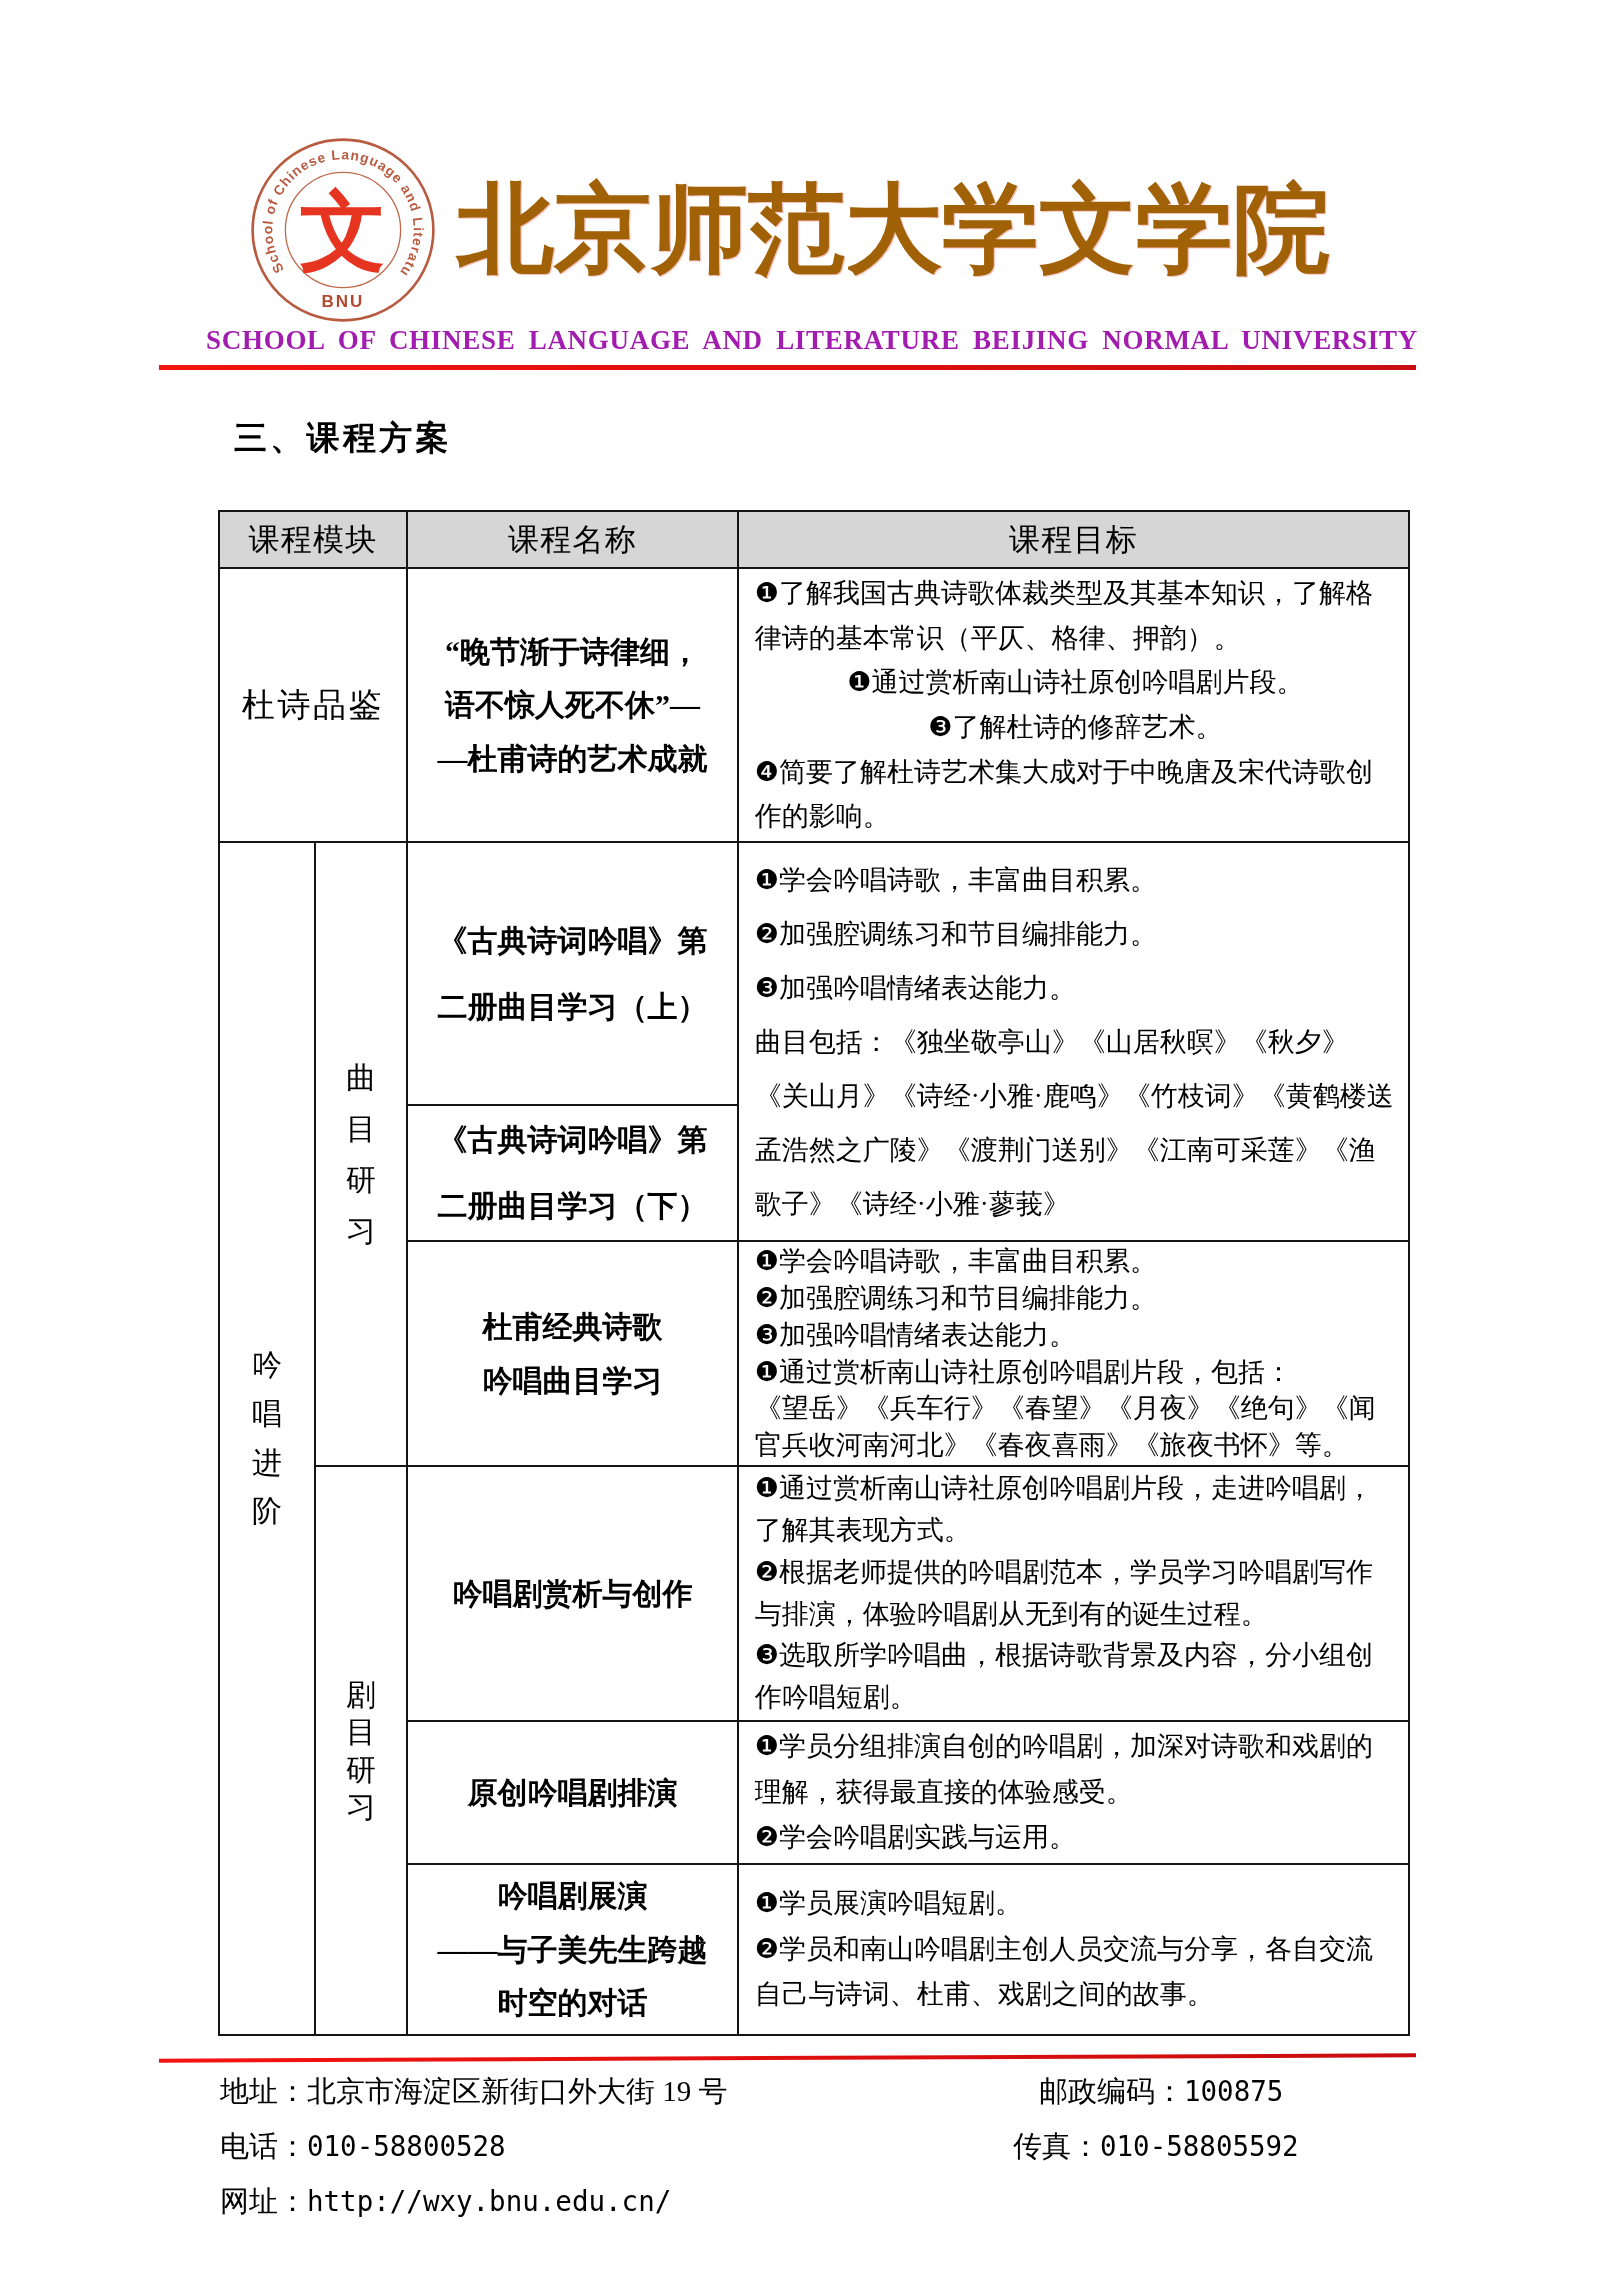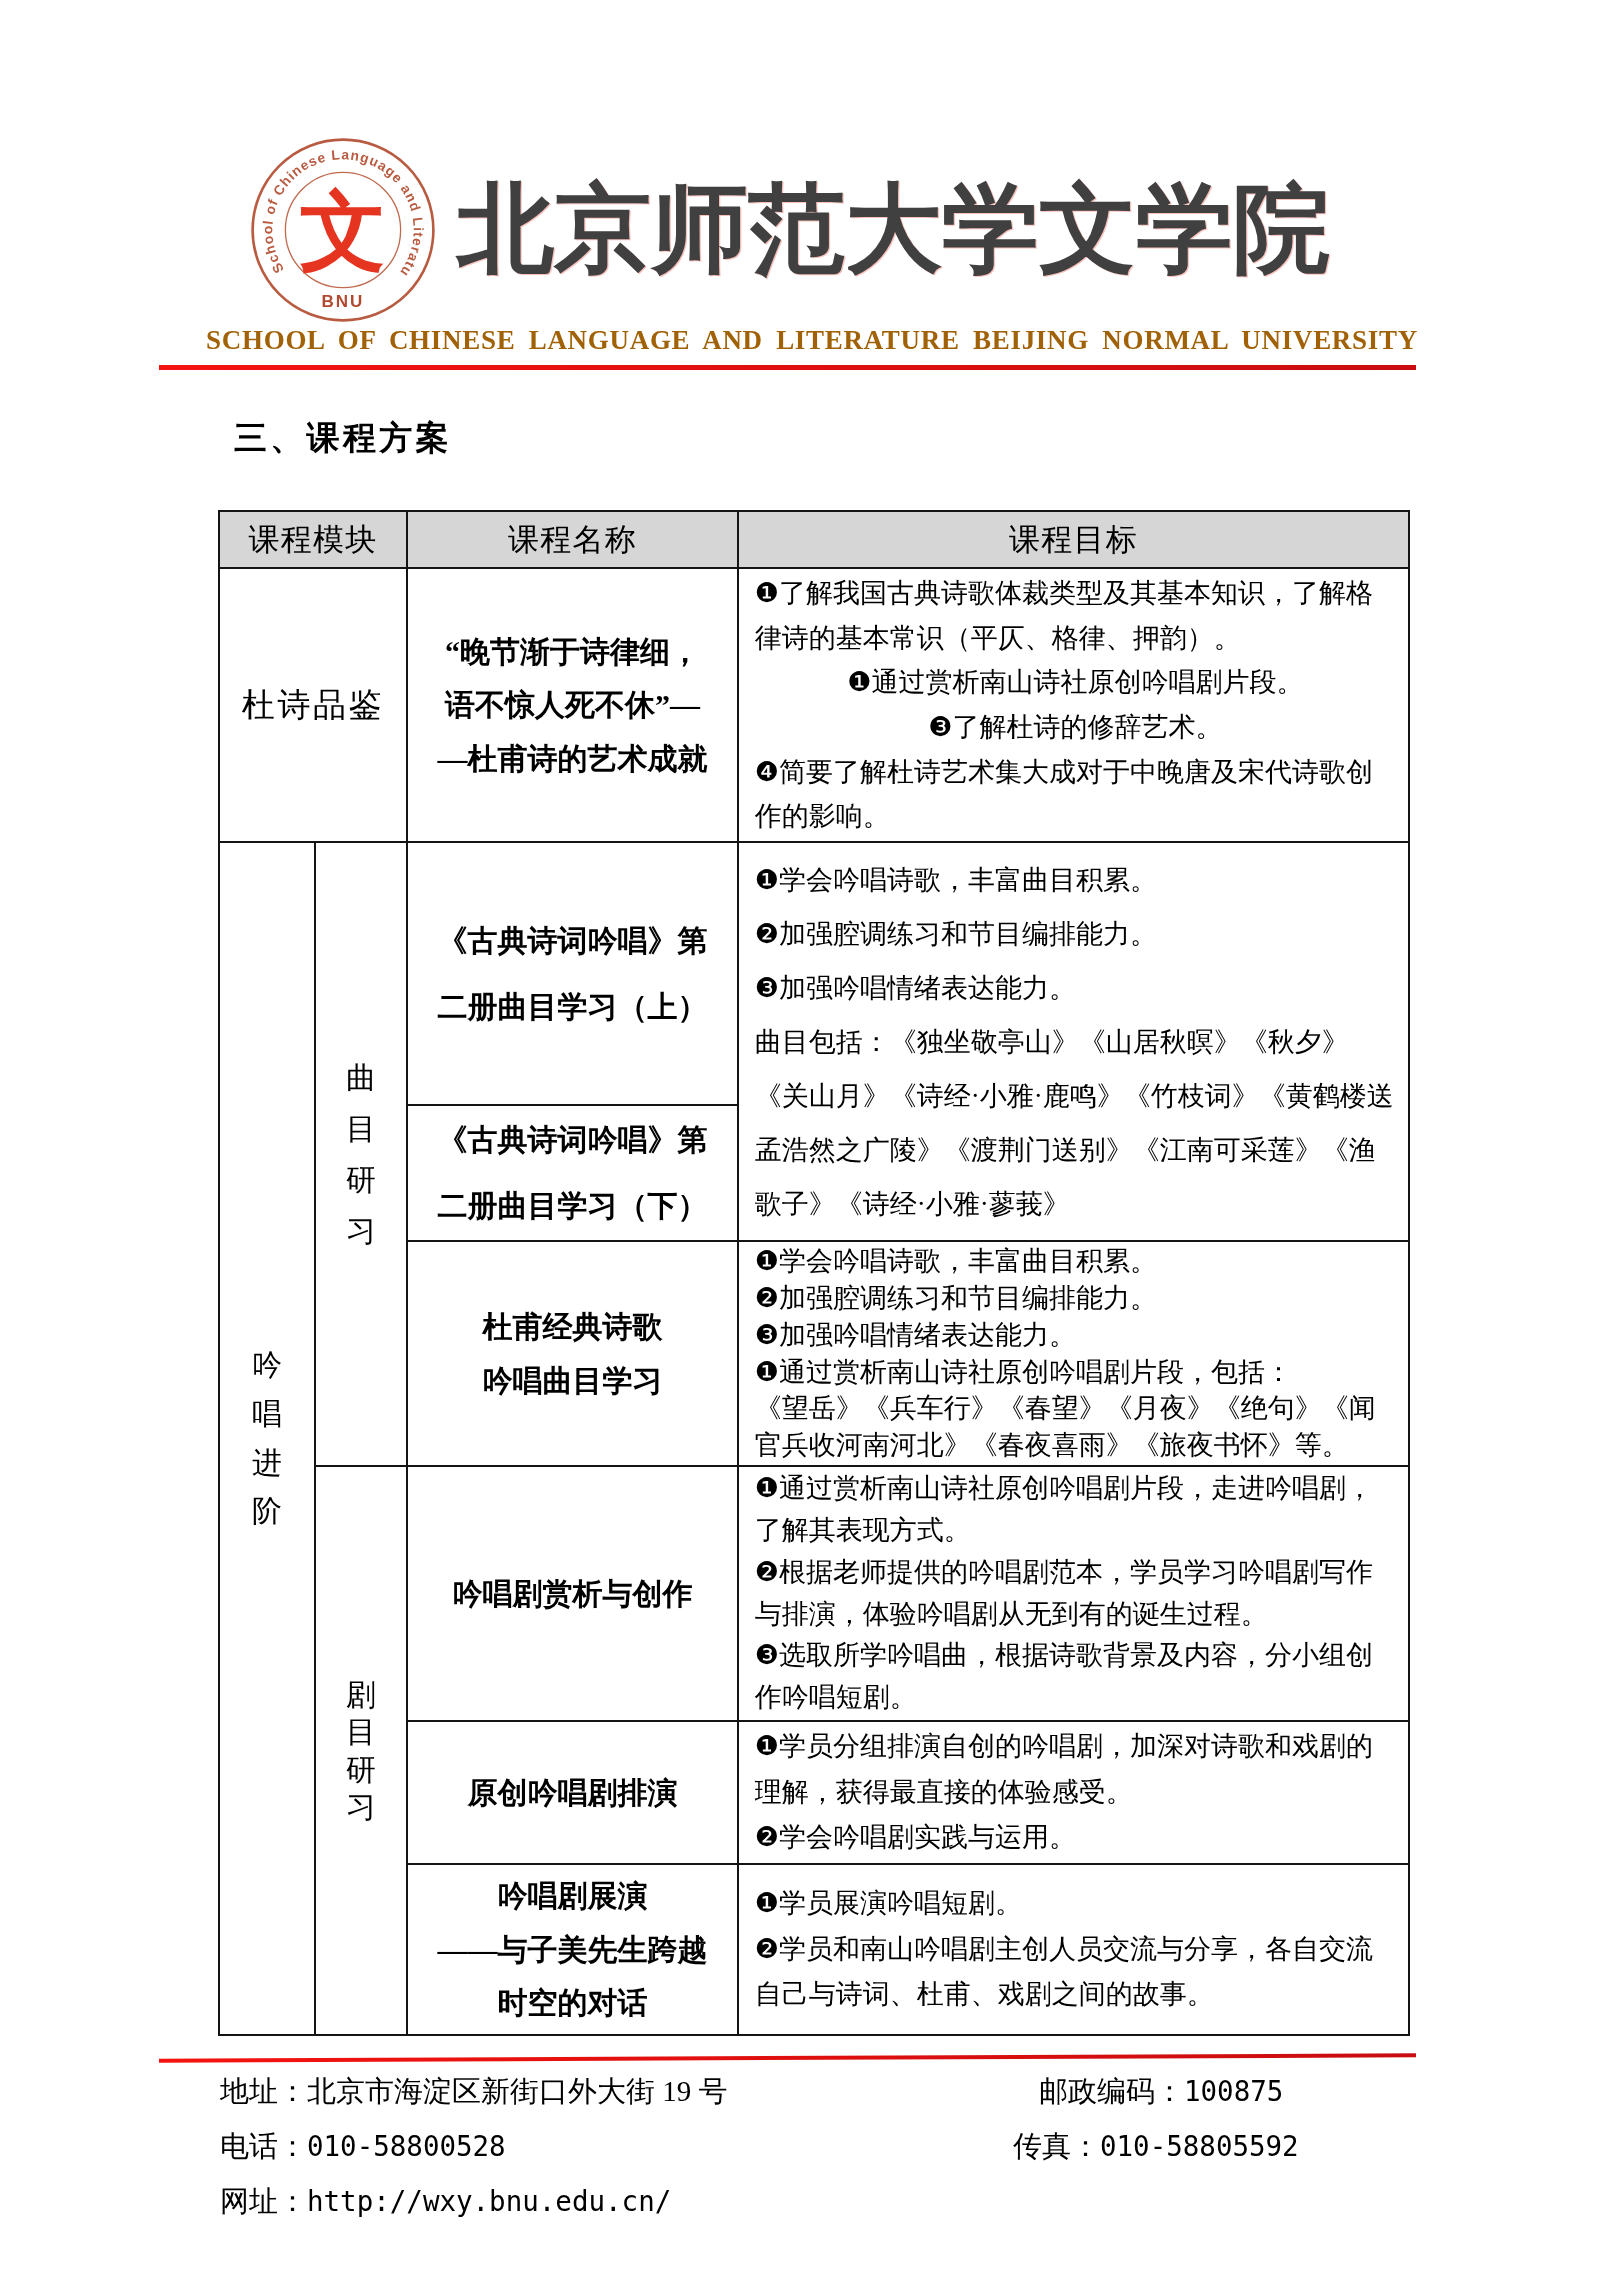--- a/index.html
+++ b/index.html
@@ -2,25 +2,25 @@
 <html style="font-size:10.5px"><head>
 <meta charset="utf-8">
 <style>
   html,body{margin:0;padding:0;background:#888;}
   #page{position:relative;width:1623px;height:2295px;background:#ffffff;overflow:hidden;
         font-family:"Liberation Serif","DejaVu Serif",serif;color:#000;}
 
   
   #logo{position:absolute;left:250px;top:137px;width:186px;height:186px;}
   #title-cn{position:absolute;left:457px;top:165px;width:877px;height:121px;
-            font-size:97px;font-weight:700;color:#404040;white-space:nowrap;
+            font-size:97px;font-weight:700;color:#a16207;white-space:nowrap;
             letter-spacing:0px;text-shadow:1.3px 1.3px 0 rgba(226,30,12,.28);}
   #subtitle-en{position:absolute;left:182px;top:325px;width:1260px;text-align:center;
                font-size:27px;font-weight:700;letter-spacing:0.7px;word-spacing:5.9px;
-               color:#a16207;white-space:nowrap;}
+               color:#a21caf;white-space:nowrap;}
   .red-rule{position:absolute;left:159px;width:1257px;background:linear-gradient(90deg,#f41310,#dd0f0e 55%,#c90d10);}
   #rule-top{top:365px;height:5.2px;}
   #rule-bottom{top:2056px;height:3.9px;transform:rotate(-0.25deg);}
 
   #section-title{position:absolute;left:234px;top:416px;font-size:33px;font-weight:700;
                  letter-spacing:3.3px;}
 
   
   #course-table{position:absolute;left:218px;top:494px;border-collapse:collapse;
                 table-layout:fixed;width:1189px;margin-top:16px;}

